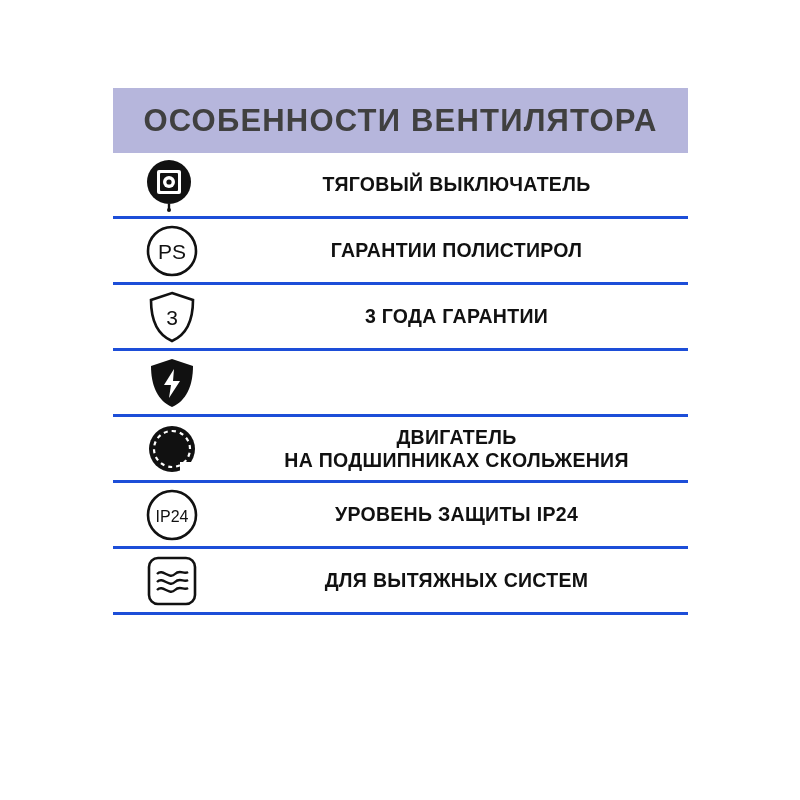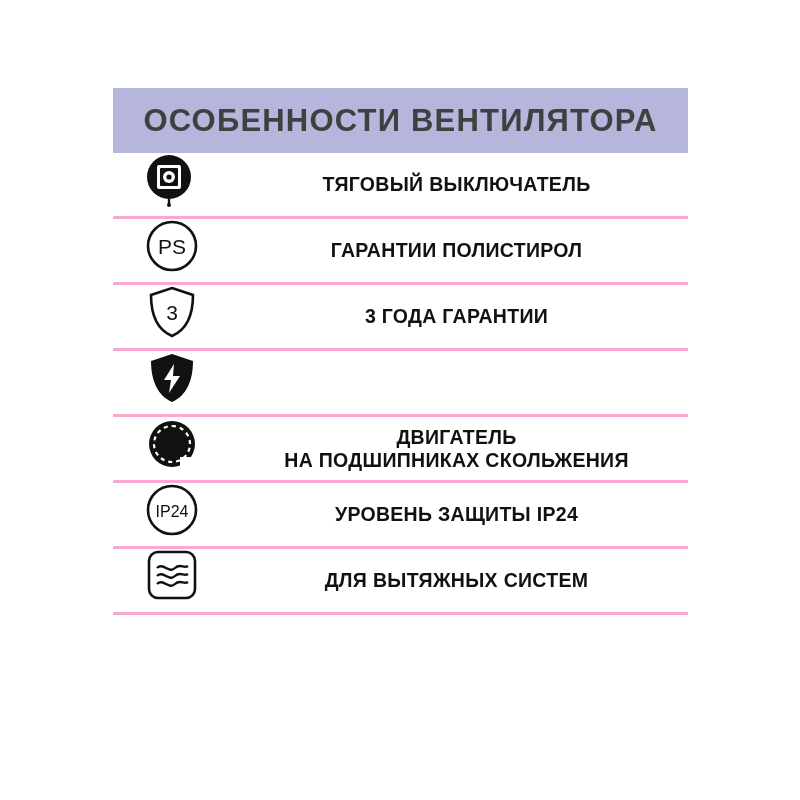--- a/index.html
+++ b/index.html
@@ -31,31 +31,32 @@
     color: #404040;
     white-space: nowrap;
     font-family: "Liberation Sans", sans-serif;
   }
 
   .rows { margin-top: 0; }
 
   .row {
     position: relative;
     height: 66px;
-    border-bottom: 3px solid #f9a8d4;
+    border-bottom: 3px solid #1d4ed8;
     display: flex;
     align-items: center;
   }
   .row:first-child { border-top: 0; }
 
   .icon-cell {
     width: 118px;
     min-width: 118px;
     height: 100%;
     display: flex;
+    align-items: center;
     justify-content: center;
   }
   .label-cell {
     flex: 1;
     display: flex;
     align-items: center;
     justify-content: center;
     padding-right: 6px;
   }
   .label {

